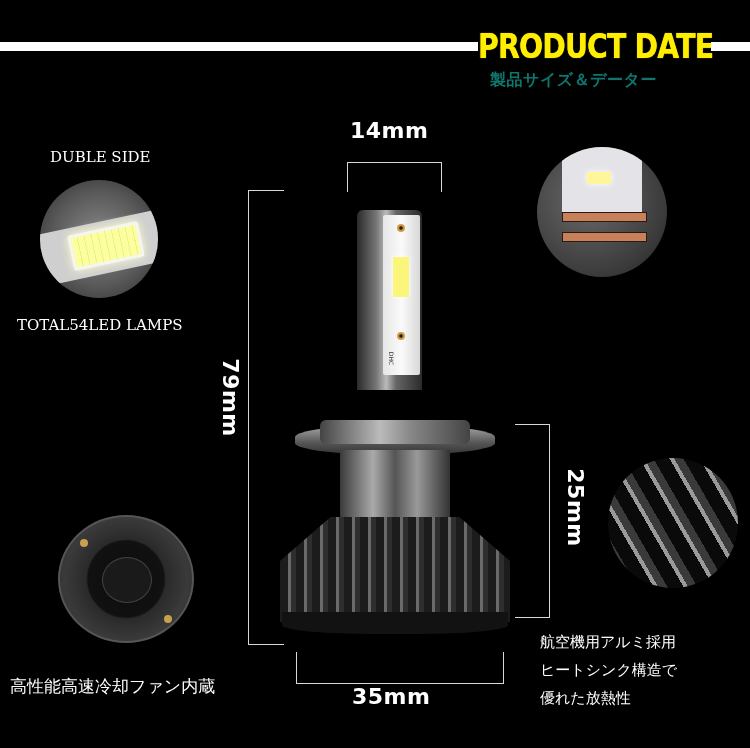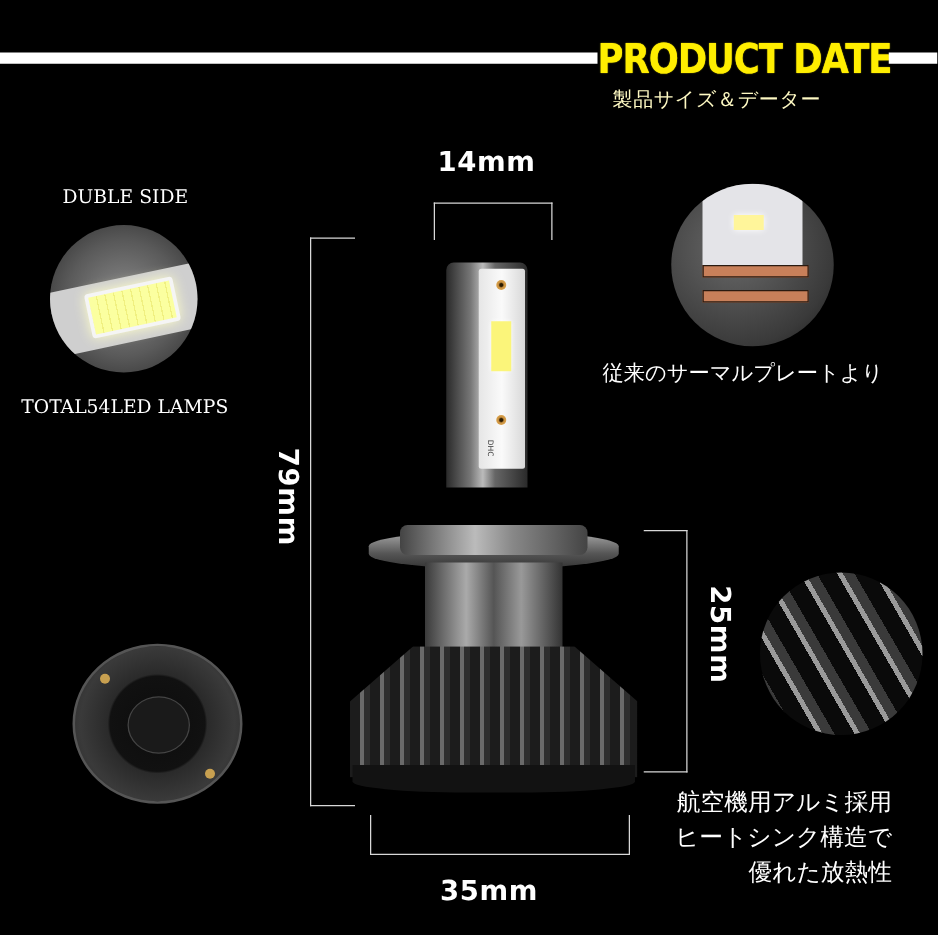--- a/index.html
+++ b/index.html
@@ -13,31 +13,31 @@
   .title-line-right { left: 711px; top: 42px; width: 39px; height: 9px; background: #fff; }
   .title-text {
     left: 478px; top: 27px; width: 234px; height: 40px;
     font-family: "DejaVu Sans", sans-serif; font-weight: bold; font-size: 33px;
     color: #ffee00; letter-spacing: -1px; line-height: 40px; white-space: nowrap;
     transform: scaleX(0.86); transform-origin: left center;
     text-shadow: 0 0 1px #ffee00;
   }
   .title-sub {
     left: 490px; top: 70px; width: 230px; height: 22px;
-    font-family: "DejaVu Sans", sans-serif; font-weight: normal; font-size: 16px;
-    color: #fef9c3; letter-spacing: 0.5px; white-space: nowrap;
+    font-family: "DejaVu Sans", sans-serif; font-weight: bold; font-size: 16px;
+    color: #0f766e; letter-spacing: 0.5px; white-space: nowrap;
   }
 
   
   .dim-label {
     font-family: "DejaVu Sans", sans-serif; font-weight: bold; color: #fff;
     font-size: 22px; white-space: nowrap; letter-spacing: 0.5px;
   }
   .dim-14 { left: 350px; top: 118px; }
-  .dim-35 { left: 352px; top: 701px; }
+  .dim-35 { left: 352px; top: 684px; }
   .dim-79 { left: 190px; top: 385px; transform: rotate(90deg); transform-origin: center; width: 80px; text-align: center; }
   .dim-25 { left: 535px; top: 495px; transform: rotate(90deg); transform-origin: center; width: 80px; text-align: center; }
 
   .bracket { border-color: #d8d8d8; border-style: solid; }
   .br-14 { left: 347px; top: 162px; width: 95px; height: 30px; border-width: 1px 1px 0 1px; }
   .br-79 { left: 248px; top: 190px; width: 36px; height: 455px; border-width: 1px 0 1px 1px; }
   .br-25 { left: 515px; top: 424px; width: 35px; height: 194px; border-width: 1px 1px 1px 0; }
   .br-35 { left: 296px; top: 652px; width: 208px; height: 32px; border-width: 0 1px 1px 1px; }
 
   
@@ -110,26 +110,26 @@
     left: 280px; top: 517px; width: 230px; height: 105px;
     background: repeating-linear-gradient(90deg, #1c1c1c 0 8px, #6a6a6a 8px 11px, #2e2e2e 11px 16px);
     clip-path: polygon(22% 0, 78% 0, 100% 42%, 100% 100%, 0 100%, 0 42%);
   }
   .bulb-base {
     left: 282px; top: 612px; width: 226px; height: 22px;
     background: #121212; border-radius: 0 0 40% 40%;
   }
 
   
-  .serif-text { font-family: "DejaVu Serif", serif; color: #fff; white-space: nowrap; text-align: right; }
+  .serif-text { font-family: "DejaVu Serif", serif; color: #fff; white-space: nowrap; }
   .t-duble { left: 50px; top: 148px; font-size: 15px; }
   .t-total { left: 17px; top: 316px; font-size: 15px; }
   .t-plate { left: 482px; top: 282px; font-size: 17px; line-height: 34px; }
   .t-fan { left: 10px; top: 670px; font-size: 17px; line-height: 32px; }
-  .t-alum { left: 540px; top: 628px; font-size: 19px; line-height: 28px; }
+  .t-alum { left: 540px; top: 628px; font-size: 15px; line-height: 28px; }
   .line { display: block; }
 </style>
 </head>
 <body>
 
 <div class="abs title-line-left"></div>
 <div class="abs title-text">PRODUCT DATE</div>
 <div class="abs title-line-right"></div>
 <div class="abs title-sub">製品サイズ＆データー</div>
 
@@ -140,21 +140,20 @@
 </div>
 <div class="abs serif-text t-total">TOTAL54LED LAMPS</div>
 
 <div class="abs circle circle-plate">
   <div class="plate-white"></div>
   <div class="plate-chip"></div>
   <div class="plate-copper1"></div>
   <div class="plate-copper2"></div>
 </div>
 <div class="abs serif-text t-plate">
-  <span class="line">従来のサーマルプレートより</span>
 </div>
 
 <div class="abs bulb-top"></div>
 <div class="abs bulb-board"></div>
 <div class="abs bulb-chip"></div>
 <div class="abs bulb-screw" style="left:397px; top:224px;"></div>
 <div class="abs bulb-screw" style="left:397px; top:332px;"></div>
 <div class="abs" style="left:385px; top:355px; font-family:'DejaVu Sans',sans-serif; font-size:6px; color:#333; transform:rotate(90deg);">DHC</div>
 <div class="abs bulb-flange"></div>
 <div class="abs bulb-collar"></div>
@@ -173,20 +172,21 @@
 
 <div class="abs bracket br-35"></div>
 <div class="abs dim-label dim-35">35mm</div>
 
 <div class="abs circle circle-fan">
   <div class="fan-hub"></div>
   <div class="fan-screw" style="left:20px; top:22px;"></div>
   <div class="fan-screw" style="left:104px; top:98px;"></div>
 </div>
 <div class="abs serif-text t-fan">
+  <span class="line">高性能高速冷却ファン内蔵</span>
 </div>
 
 <div class="abs circle circle-fins"></div>
 <div class="abs serif-text t-alum">
   <span class="line">航空機用アルミ採用</span>
   <span class="line">ヒートシンク構造で</span>
   <span class="line">優れた放熱性</span>
 </div>
 
 </body></html>

